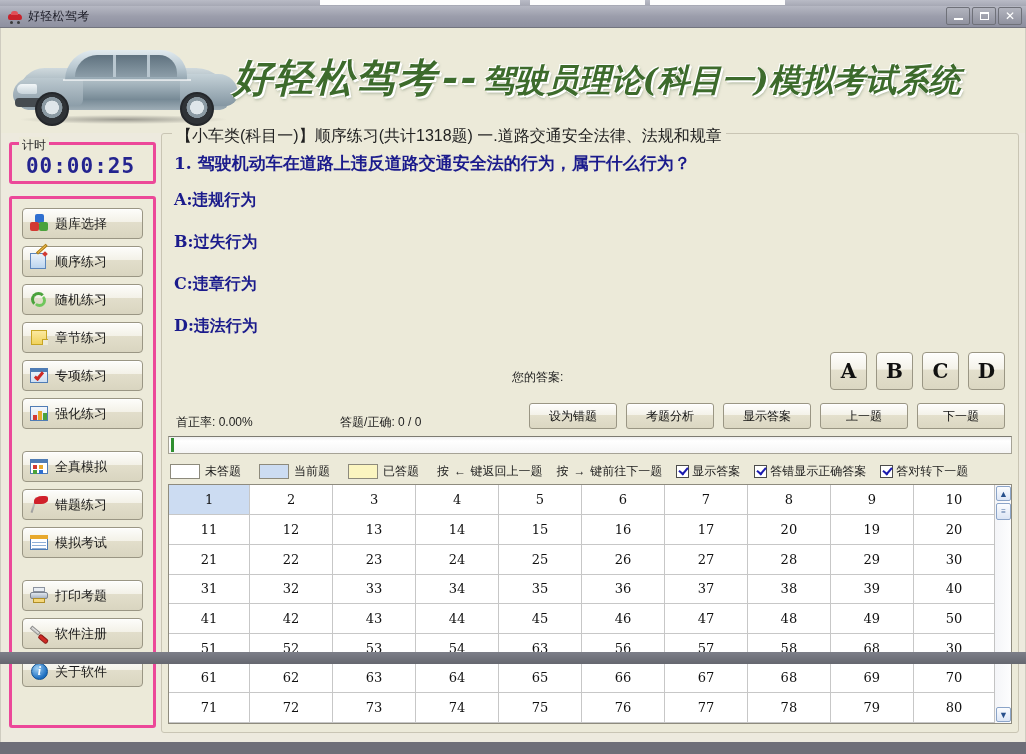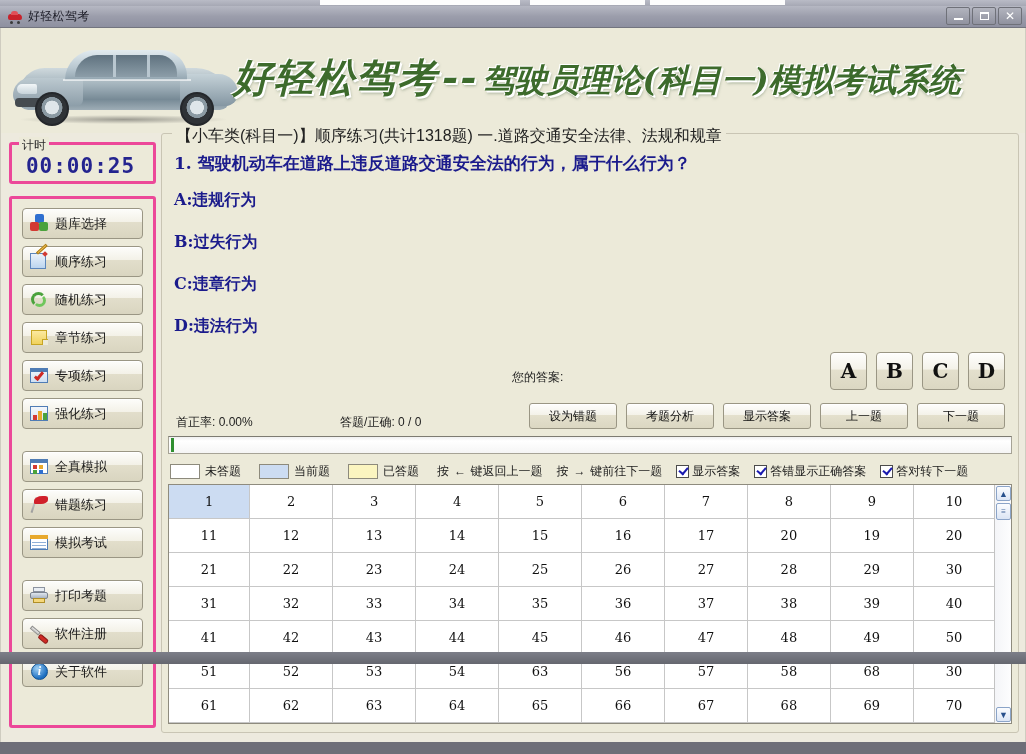--- a/index.html
+++ b/index.html
@@ -765,20 +765,32 @@
                   <td>62</td>
                   <td>63</td>
                   <td>64</td>
                   <td>65</td>
                   <td>66</td>
                   <td>67</td>
                   <td>68</td>
                   <td>69</td>
                   <td>70</td>
                 </tr>
+                <tr>
+                  <td>71</td>
+                  <td>72</td>
+                  <td>73</td>
+                  <td>74</td>
+                  <td>75</td>
+                  <td>76</td>
+                  <td>77</td>
+                  <td>78</td>
+                  <td>79</td>
+                  <td>80</td>
+                </tr>
               </tbody>
           </table>
           <div class="vscroll">
             <div class="sb-btn up">▲</div>
             <div class="thumb">≡</div>
             <div class="sb-btn down">▼</div>
           </div>
         </div>
 
       </div>

